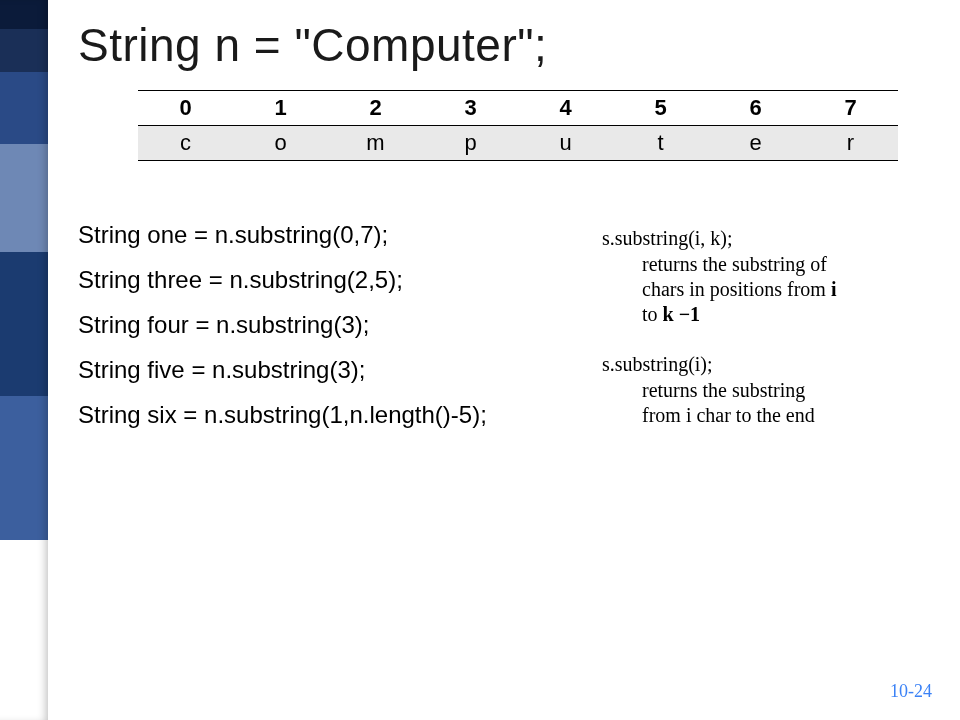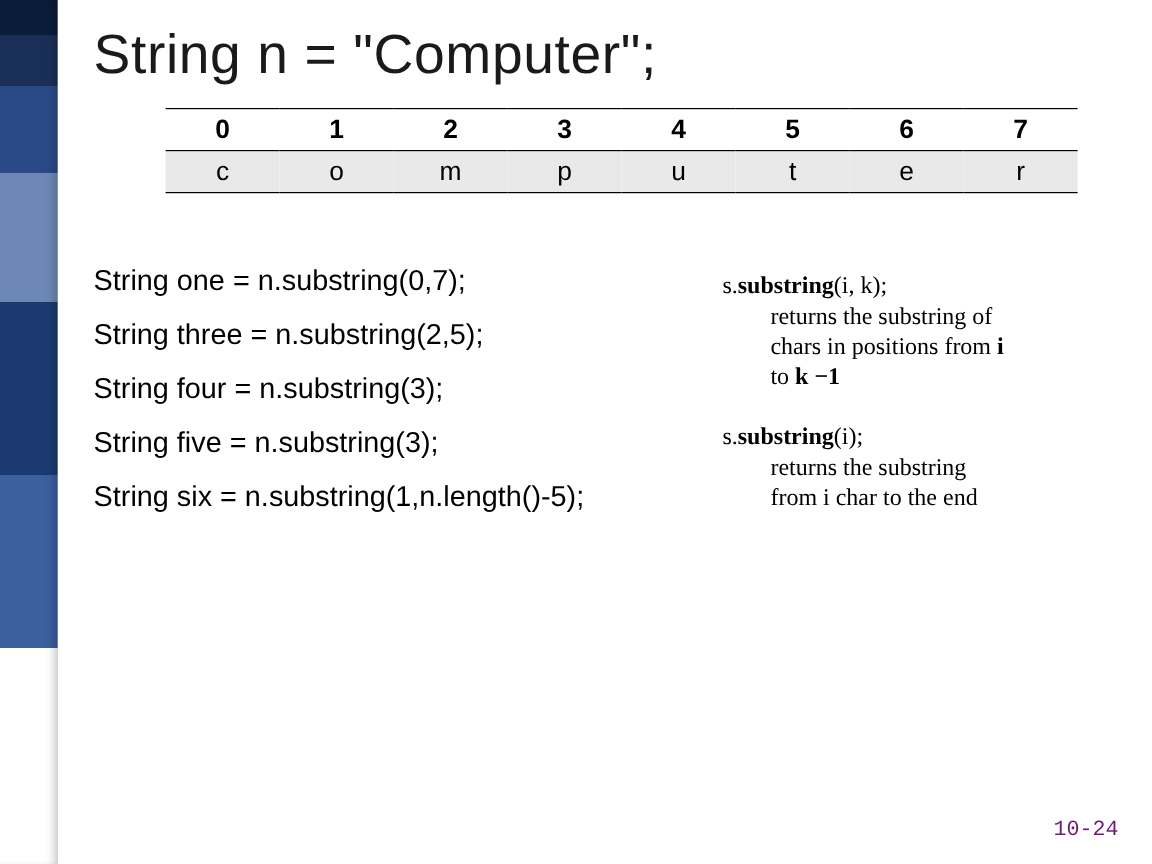--- a/index.html
+++ b/index.html
@@ -93,34 +93,34 @@
     flex: 1;
     padding-left: 4px;
     padding-top: 14px;
     font-family: "Times New Roman", Times, serif;
     font-size: 20px;
     color: #000;
   }
   .note-block { margin-bottom: 26px; }
   .note-sig { margin-bottom: 2px; }
   .note-sig .s-var { font-style: normal; }
-  .note-sig .method { font-weight: 700; }
+  .note-sig .method { font-weight: 400; }
   .note-desc {
     padding-left: 40px;
     line-height: 1.25;
   }
   .note-desc .kw { font-weight: 700; }
   .note-desc .minus { font-weight: 700; }
   .pagenum {
     position: absolute;
     right: 28px;
     bottom: 18px;
-    font-family: Liberation Mono, monospace;
+    font-family: Liberation Serif, serif;
     font-size: 18px;
-    color: #701a75;
+    color: #3b82f6;
   }
 </style>
 </head>
 <body>
 
 <div class="sidebar-deco"></div>
 
 <div class="slide">
 
   <h1 class="title">String n = "Computer";</h1>

